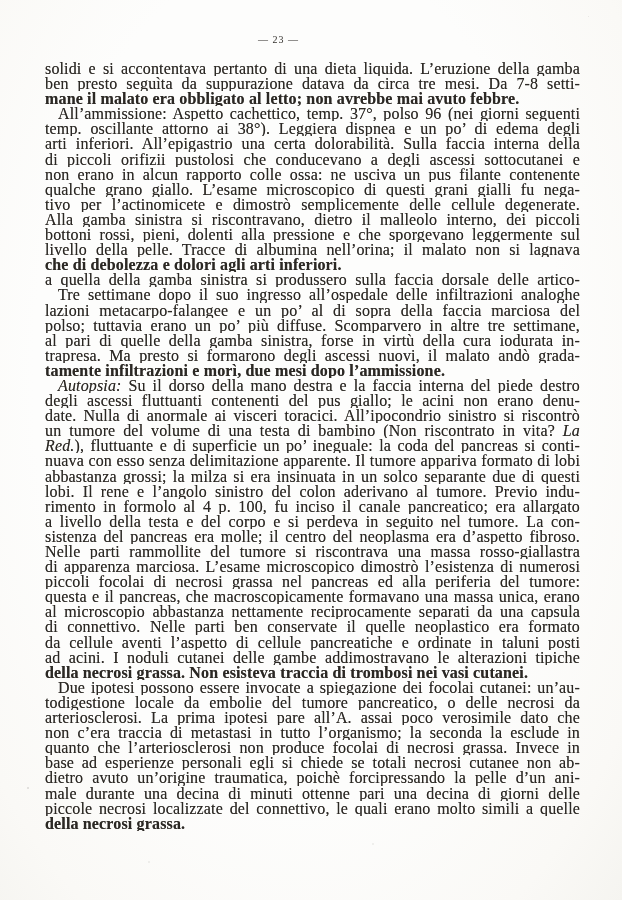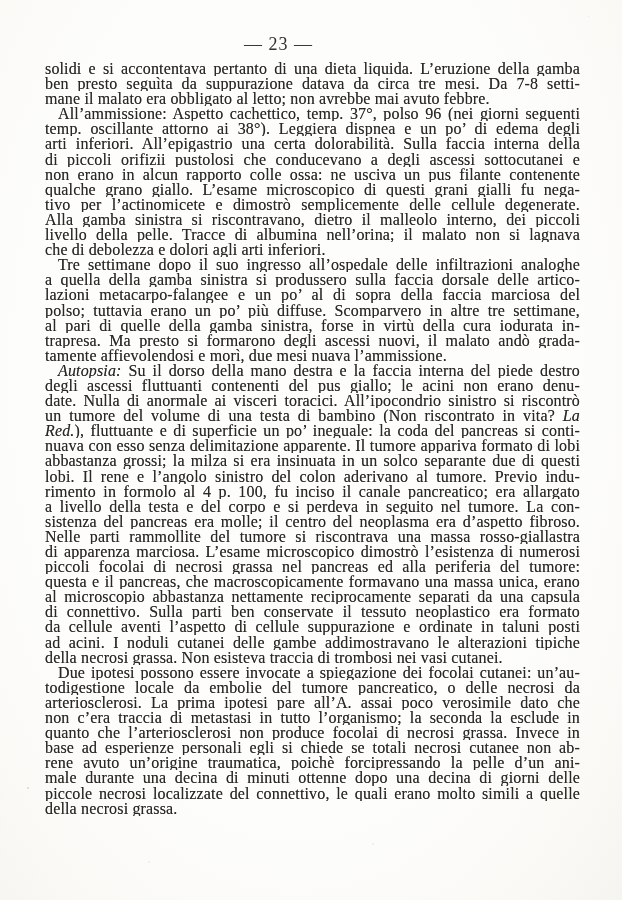--- a/index.html
+++ b/index.html
@@ -18,42 +18,42 @@
     font-family: "Liberation Serif", "DejaVu Serif", serif;
     color: #2b2824;
   }
   .page-header {
     position: absolute;
     top: 34px;
     left: 45px;
     width: 535px;
     text-align: center;
     transform: translateX(-34px);
-    font-size: 18px;
+    font-size: 10px;
     letter-spacing: 1px;
     color: #33302c;
   }
   .text-block {
     position: absolute;
     top: 61px;
     left: 45px;
     width: 535px;
     font-size: 16px;
     line-height: 15.1px;
     letter-spacing: 0.15px;
     text-shadow: 0 0 0.35px rgba(40,35,30,0.55);
   }
   .paragraph { margin: 0; }
   .line {
     height: 15.1px;
     overflow: hidden;
     text-align: justify;
     text-align-last: justify;
   }
-  .line-last { text-align-last: left; }
+  .line-last { text-align-last: left; font-weight: bold; }
   .line-indent { padding-left: 13px; font-family: Liberation Serif, serif; }
   .italic { font-style: italic; }
   .speck {
     position: absolute;
     border-radius: 50%;
     background: #8a8680;
   }
 </style>
 </head>
 <body>
@@ -69,63 +69,64 @@
       </div>
       <div class="paragraph">
         <div class="line line-indent"><span>All’ammissione: Aspetto cachettico, temp. 37°, polso 96 (nei giorni seguenti</span></div>
         <div class="line"><span>temp. oscillante attorno ai 38°). Leggiera dispnea e un po’ di edema degli</span></div>
         <div class="line"><span>arti inferiori. All’epigastrio una certa dolorabilità. Sulla faccia interna della</span></div>
         <div class="line"><span>di piccoli orifizii pustolosi che conducevano a degli ascessi sottocutanei e</span></div>
         <div class="line"><span>non erano in alcun rapporto colle ossa: ne usciva un pus filante contenente</span></div>
         <div class="line"><span>qualche grano giallo. L’esame microscopico di questi grani gialli fu nega-</span></div>
         <div class="line"><span>tivo per l’actinomicete e dimostrò semplicemente delle cellule degenerate.</span></div>
         <div class="line"><span>Alla gamba sinistra si riscontravano, dietro il malleolo interno, dei piccoli</span></div>
+        <div class="line"><span>bottoni rossi, pieni, dolenti alla pressione e che sporgevano leggermente sul</span></div>
         <div class="line"><span>livello della pelle. Tracce di albumina nell’orina; il malato non si lagnava</span></div>
         <div class="line line-last"><span>che di debolezza e dolori agli arti inferiori.</span></div>
       </div>
       <div class="paragraph">
+        <div class="line"><span>a quella della gamba sinistra si produssero sulla faccia dorsale delle artico-</span></div>
         <div class="line line-indent"><span>Tre settimane dopo il suo ingresso all’ospedale delle infiltrazioni analoghe</span></div>
-        <div class="line"><span>a quella della gamba sinistra si produssero sulla faccia dorsale delle artico-</span></div>
         <div class="line"><span>lazioni metacarpo-falangee e un po’ al di sopra della faccia marciosa del</span></div>
         <div class="line"><span>polso; tuttavia erano un po’ più diffuse. Scomparvero in altre tre settimane,</span></div>
         <div class="line"><span>al pari di quelle della gamba sinistra, forse in virtù della cura iodurata in-</span></div>
         <div class="line"><span>trapresa. Ma presto si formarono degli ascessi nuovi, il malato andò grada-</span></div>
-        <div class="line line-last"><span>tamente affievolendosi e morì, due mesi nuava l’ammissione.</span></div>
+        <div class="line line-last"><span>tamente infiltrazioni e morì, due mesi dopo l’ammissione.</span></div>
       </div>
       <div class="paragraph">
         <div class="line line-indent"><span class="italic">Autopsia:</span><span> Su il dorso della mano destra e la faccia interna del piede destro</span></div>
         <div class="line"><span>degli ascessi fluttuanti contenenti del pus giallo; le acini non erano denu-</span></div>
         <div class="line"><span>date. Nulla di anormale ai visceri toracici. All’ipocondrio sinistro si riscontrò</span></div>
         <div class="line"><span>un tumore del volume di una testa di bambino (Non riscontrato in vita? </span><span class="italic">La</span></div>
         <div class="line"><span class="italic">Red.</span><span>), fluttuante e di superficie un po’ ineguale: la coda del pancreas si conti-</span></div>
         <div class="line"><span>nuava con esso senza delimitazione apparente. Il tumore appariva formato di lobi</span></div>
         <div class="line"><span>abbastanza grossi; la milza si era insinuata in un solco separante due di questi</span></div>
         <div class="line"><span>lobi. Il rene e l’angolo sinistro del colon aderivano al tumore. Previo indu-</span></div>
         <div class="line"><span>rimento in formolo al 4 p. 100, fu inciso il canale pancreatico; era allargato</span></div>
         <div class="line"><span>a livello della testa e del corpo e si perdeva in seguito nel tumore. La con-</span></div>
         <div class="line"><span>sistenza del pancreas era molle; il centro del neoplasma era d’aspetto fibroso.</span></div>
         <div class="line"><span>Nelle parti rammollite del tumore si riscontrava una massa rosso-giallastra</span></div>
         <div class="line"><span>di apparenza marciosa. L’esame microscopico dimostrò l’esistenza di numerosi</span></div>
         <div class="line"><span>piccoli focolai di necrosi grassa nel pancreas ed alla periferia del tumore:</span></div>
         <div class="line"><span>questa e il pancreas, che macroscopicamente formavano una massa unica, erano</span></div>
         <div class="line"><span>al microscopio abbastanza nettamente reciprocamente separati da una capsula</span></div>
-        <div class="line"><span>di connettivo. Sulla parti ben conservate il tessuto neoplastico era formato</span></div>
-        <div class="line"><span>da cellule aventi l’aspetto di cellule suppurazione e ordinate in taluni posti</span></div>
+        <div class="line"><span>di connettivo. Nelle parti ben conservate il quelle neoplastico era formato</span></div>
+        <div class="line"><span>da cellule aventi l’aspetto di cellule pancreatiche e ordinate in taluni posti</span></div>
         <div class="line"><span>ad acini. I noduli cutanei delle gambe addimostravano le alterazioni tipiche</span></div>
         <div class="line line-last"><span>della necrosi grassa. Non esisteva traccia di trombosi nei vasi cutanei.</span></div>
       </div>
       <div class="paragraph">
         <div class="line line-indent"><span>Due ipotesi possono essere invocate a spiegazione dei focolai cutanei: un’au-</span></div>
         <div class="line"><span>todigestione locale da embolie del tumore pancreatico, o delle necrosi da</span></div>
         <div class="line"><span>arteriosclerosi. La prima ipotesi pare all’A. assai poco verosimile dato che</span></div>
         <div class="line"><span>non c’era traccia di metastasi in tutto l’organismo; la seconda la esclude in</span></div>
         <div class="line"><span>quanto che l’arteriosclerosi non produce focolai di necrosi grassa. Invece in</span></div>
         <div class="line"><span>base ad esperienze personali egli si chiede se totali necrosi cutanee non ab-</span></div>
-        <div class="line"><span>rene avuto un’origine traumatica, poichè forcipressando la pelle d’un ani-</span></div>
-        <div class="line"><span>male durante una decina di minuti ottenne dopo una decina di giorni delle</span></div>
+        <div class="line"><span>dietro avuto un’origine traumatica, poichè forcipressando la pelle d’un ani-</span></div>
+        <div class="line"><span>male durante una decina di minuti ottenne pari una decina di giorni delle</span></div>
         <div class="line"><span>piccole necrosi localizzate del connettivo, le quali erano molto simili a quelle</span></div>
         <div class="line line-last"><span>della necrosi grassa.</span></div>
       </div>
     </div>
 <div class="speck" style="left: 27px; top: 787px; width: 2px; height: 2px; opacity: 0.28;"></div>
     <div class="speck" style="left: 148px; top: 861px; width: 2px; height: 2px; opacity: 0.15;"></div>
     <div class="speck" style="left: 372px; top: 843px; width: 2px; height: 2px; opacity: 0.14;"></div>
     <div class="speck" style="left: 588px; top: 16px; width: 1px; height: 1px; opacity: 0.2;"></div>
   </div>
 

